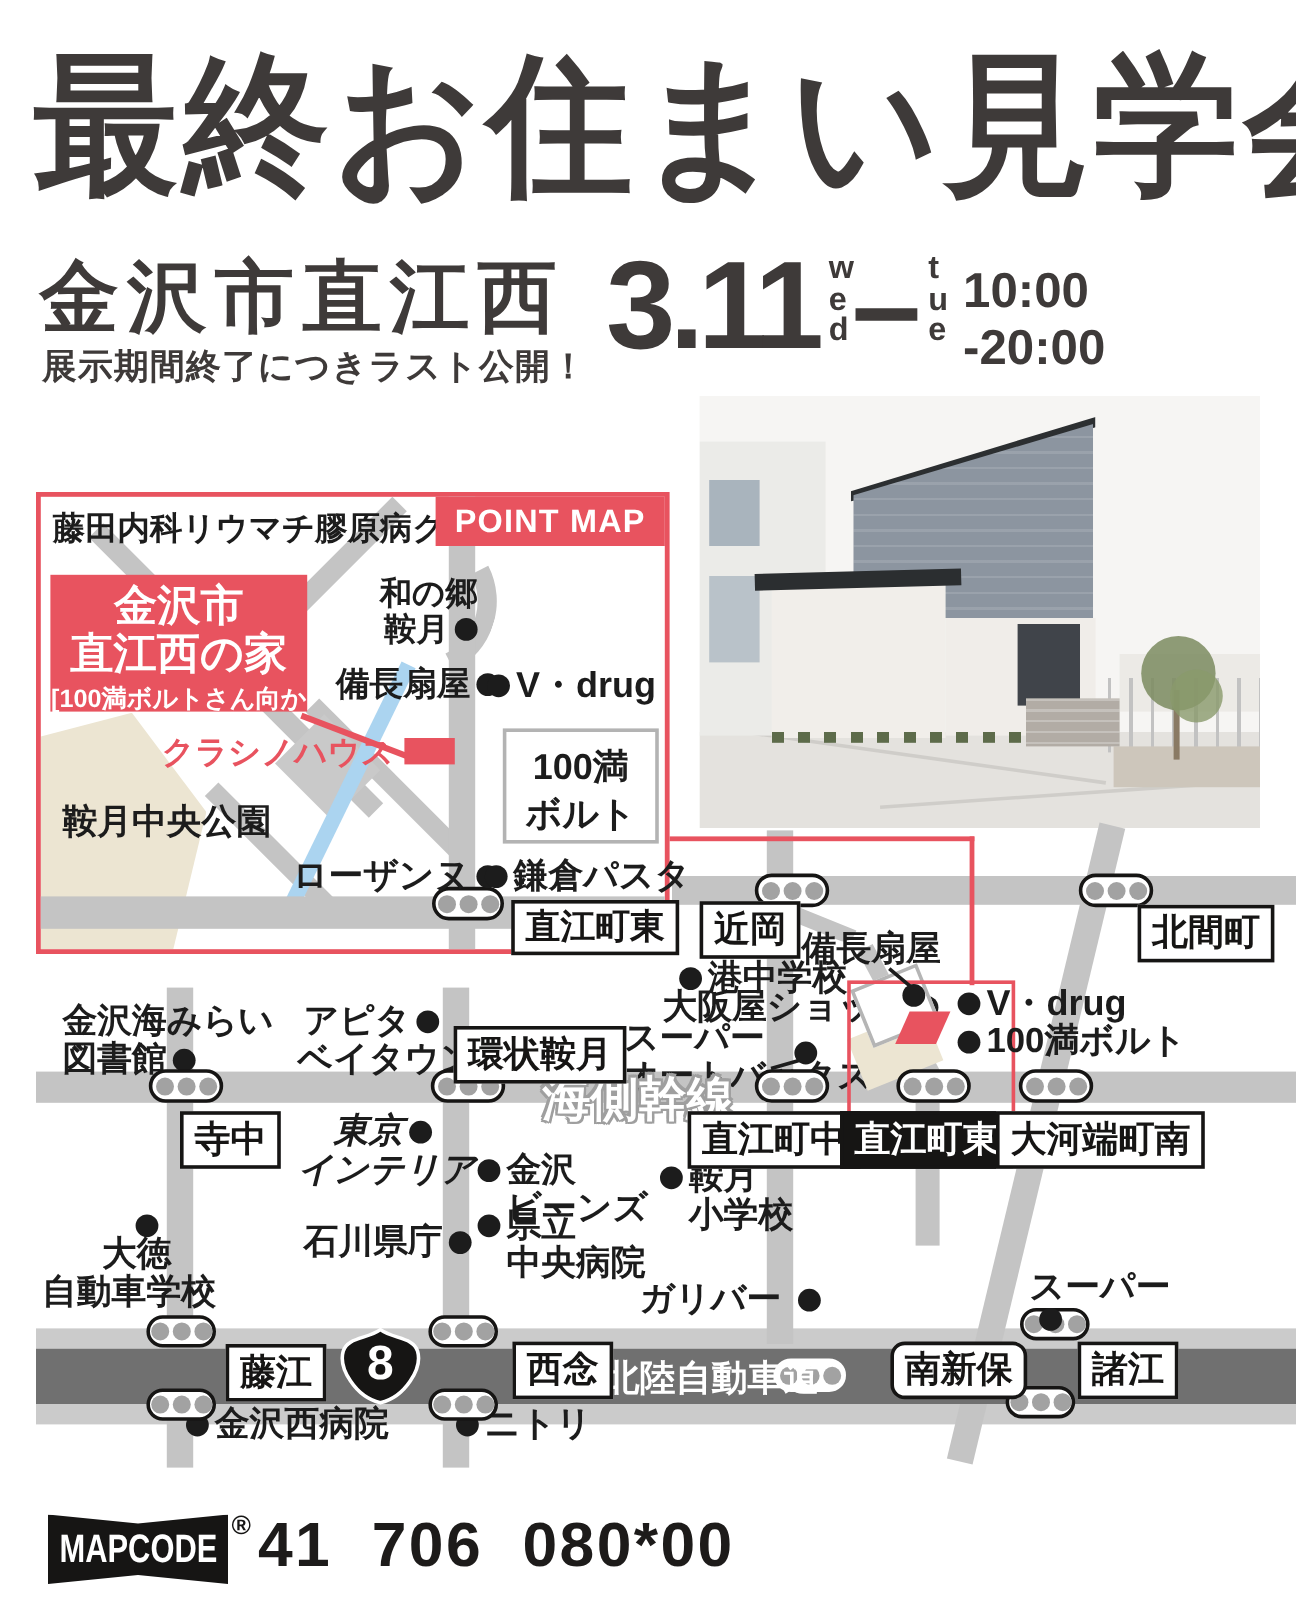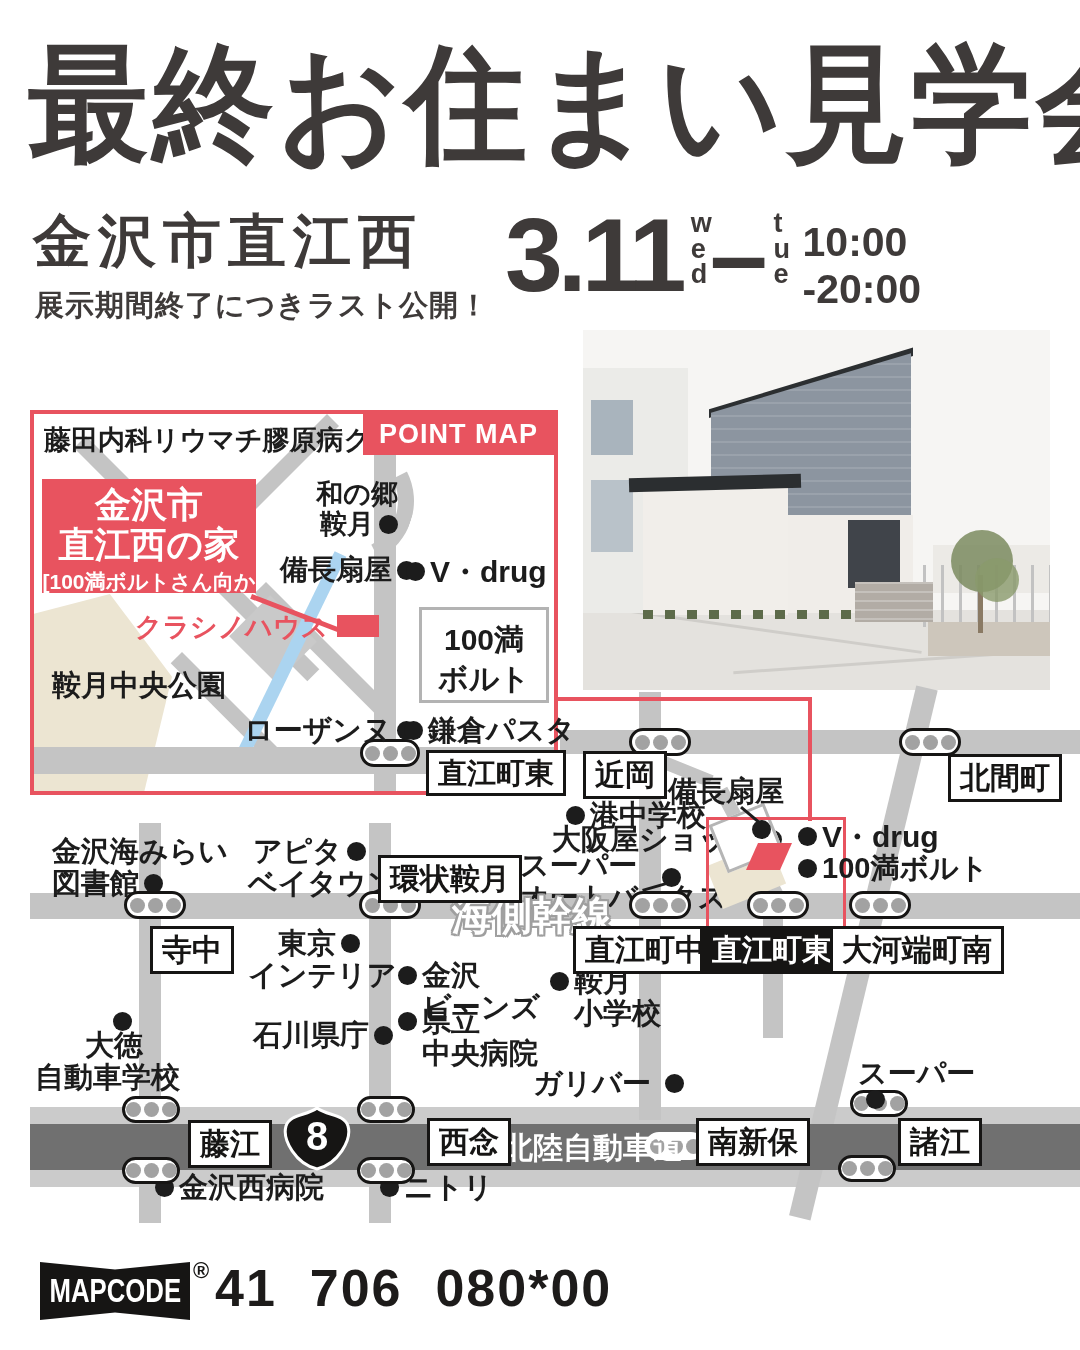--- a/index.html
+++ b/index.html
@@ -26,21 +26,21 @@
   .kaisoku-lbl{position:absolute;font-size:40px;font-weight:700;color:#fff;z-index:5;white-space:nowrap;
     text-shadow:2px 0 #9f9f9f,-2px 0 #9f9f9f,0 2px #9f9f9f,0 -2px #9f9f9f,2px 2px #9f9f9f,-2px -2px #9f9f9f,2px -2px #9f9f9f,-2px 2px #9f9f9f;}
   .z5{z-index:5;}
 </style>
 </head>
 <body>
 
 <div class="canvas">
 
   <div class="abs title" style="left:28px;top:40px;">最終お住まい見学会</div>
-  <div class="abs" style="left:33px;top:203px;font-size:58px;font-weight:700;color:var(--ink);letter-spacing:7px;white-space:nowrap;">金沢市直江西</div>
+  <div class="abs" style="left:33px;top:203px;font-size:66px;font-weight:700;color:var(--ink);letter-spacing:7px;white-space:nowrap;">金沢市直江西</div>
   <div class="abs" style="left:35px;top:286px;font-size:29px;font-weight:600;color:var(--ink);letter-spacing:1px;">展示期間終了につきラスト公開！</div>
 
   <div class="abs" style="left:505px;top:203px;display:flex;align-items:flex-start;">
     <span style="font-size:104px;font-weight:600;color:var(--ink);letter-spacing:-5px;line-height:1;">3.11</span>
     <span class="vdow" style="margin:8px 2px 0 9px;">wed</span>
     <span style="font-size:104px;font-weight:600;color:var(--ink);line-height:1;margin-left:2px;">–</span>
     <span class="vdow" style="margin:8px 0 0 6px;">tue</span>
     <span style="margin:16px 0 0 14px;font-size:41px;font-weight:600;color:var(--ink);line-height:1.15;">
       <span style="display:block;">10:00</span>
       <span style="display:block;">-20:00</span>
@@ -231,21 +231,21 @@
 
   <div class="boxlbl" style="left:583px;top:751px;">近岡</div>
   <div class="boxlbl" style="left:948px;top:754px;">北間町</div>
   <div class="boxlbl" style="left:378px;top:855px;">環状鞍月</div>
   <div class="boxlbl" style="left:150px;top:926px;">寺中</div>
   <div class="boxlbl" style="left:573px;top:926px;">直江町中</div>
   <div class="boxlbl dark" style="left:700px;top:926px;">直江町東</div>
   <div class="boxlbl" style="left:830px;top:926px;">大河端町南</div>
   <div class="boxlbl" style="left:188px;top:1120px;">藤江</div>
   <div class="boxlbl" style="left:427px;top:1118px;">西念</div>
-  <div class="boxlbl" style="left:696px;top:1118px;">南新保</div>
+  <div class="boxlbl" style="left:742px;top:1118px;border-radius:12px;">南新保</div>
   <div class="boxlbl" style="left:898px;top:1118px;">諸江</div>
 
   <div class="abs" style="left:282px;top:1106px;width:70px;height:66px;z-index:6;">
     <svg width="70" height="66" viewBox="0 0 70 66">
       <path d="M35 2 C46 10 62 8 66 20 C70 34 56 58 35 63 C14 58 0 34 4 20 C8 8 24 10 35 2 Z" fill="#161514" stroke="#ffffff" stroke-width="3"></path>
     </svg>
     <span class="abs" style="left:0;top:8px;width:70px;text-align:center;color:#fff;font-size:40px;font-weight:700;">8</span>
   </div>
 
   <div class="poi" style="left:52px;top:836px;">
@@ -255,21 +255,21 @@
         <span class="dot"></span>
       </span>
   </div>
   <div class="poi" style="left:248px;top:836px;width:118px;text-align:right;">
     <span class="row" style="justify-content:flex-end;">
         <span>アピタ</span>
         <span class="dot"></span>
       </span>
     <span style="display:block;">ベイタウン</span>
   </div>
-  <div class="poi" style="left:248px;top:928px;width:112px;text-align:right;">
+  <div class="poi" style="left:248px;top:928px;width:112px;text-align:right;font-style:italic;">
     <span class="row" style="justify-content:flex-end;">
         <span>東京</span>
         <span class="dot"></span>
       </span>
     <span style="display:block;">インテリア</span>
   </div>
   <div class="poi" style="left:398px;top:960px;">
     <span class="row">
         <span class="dot"></span>
         <span>金沢</span>

